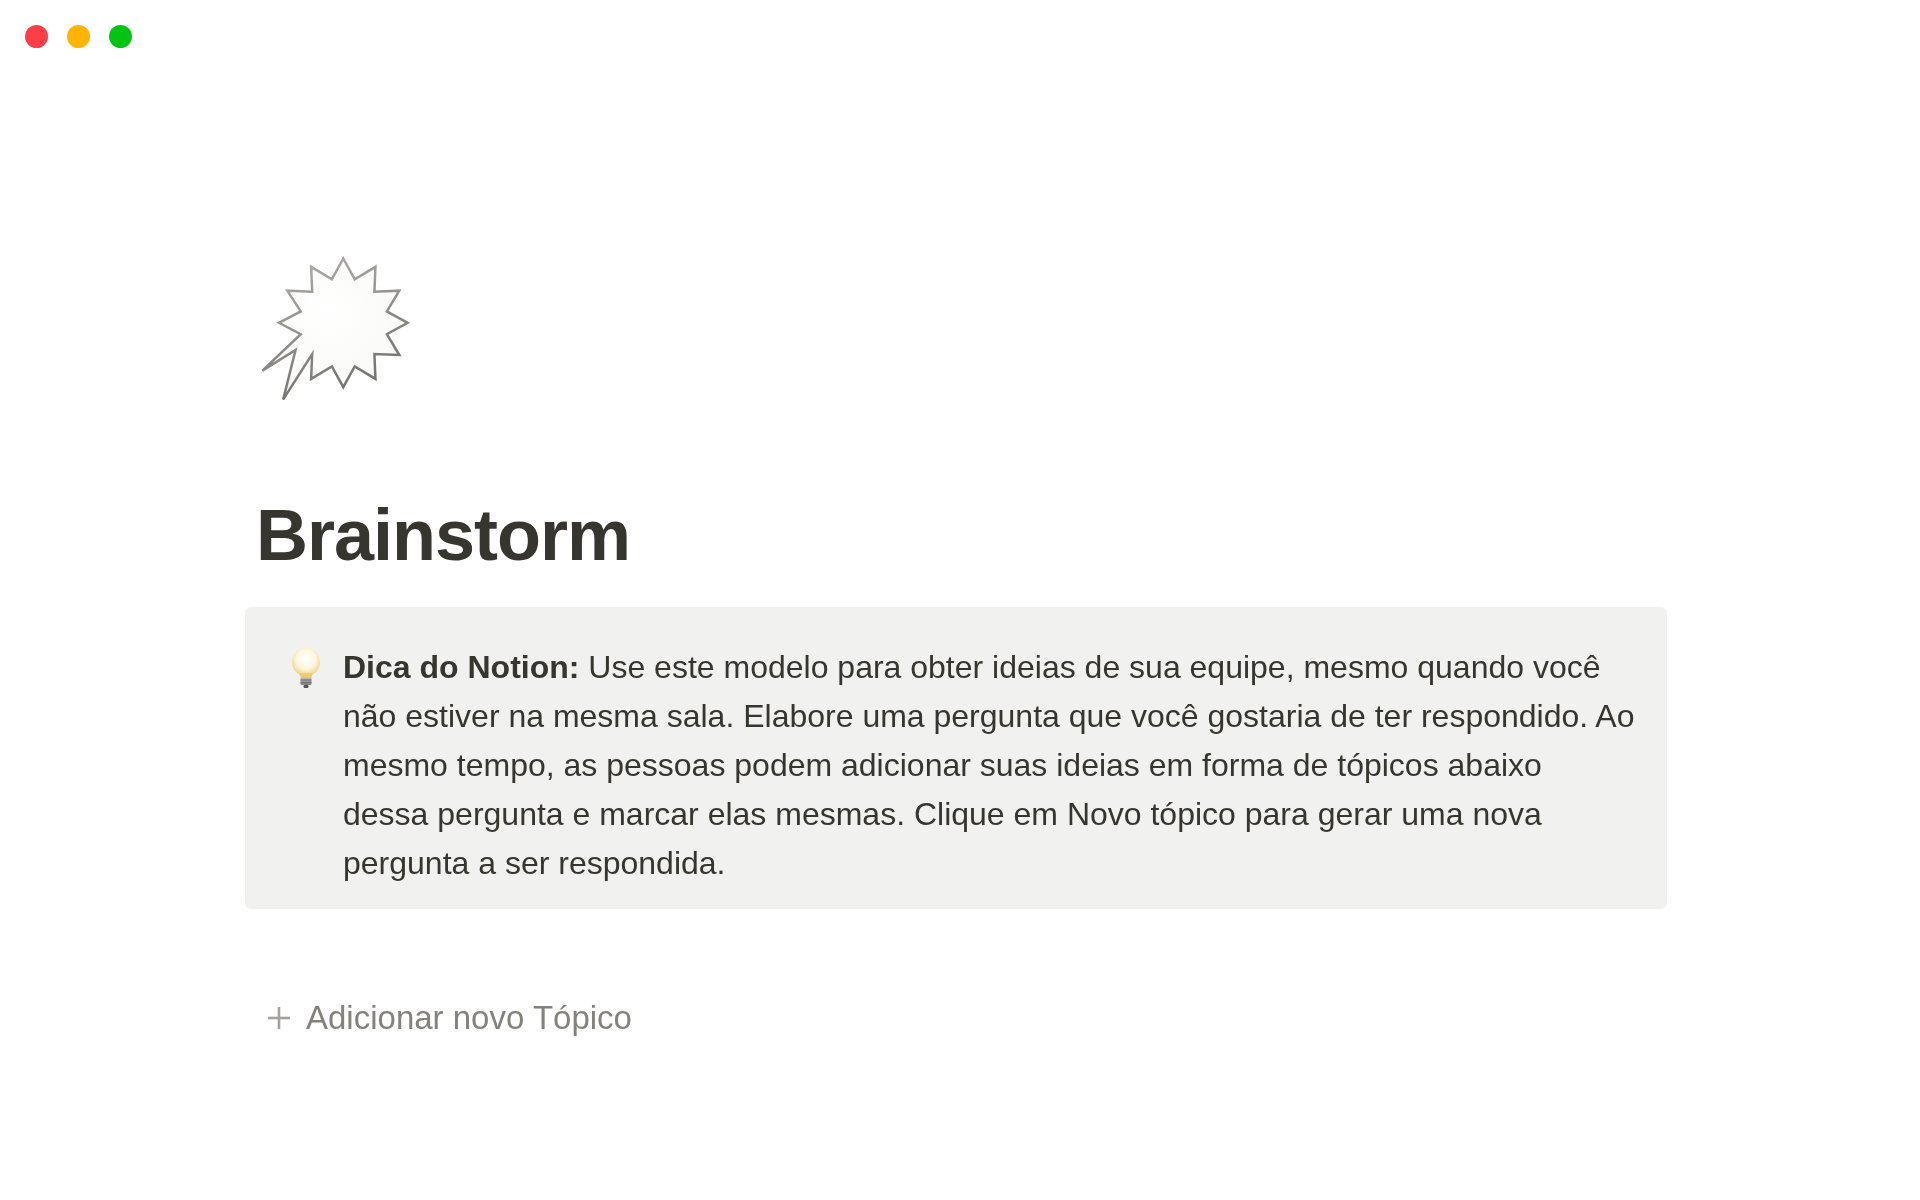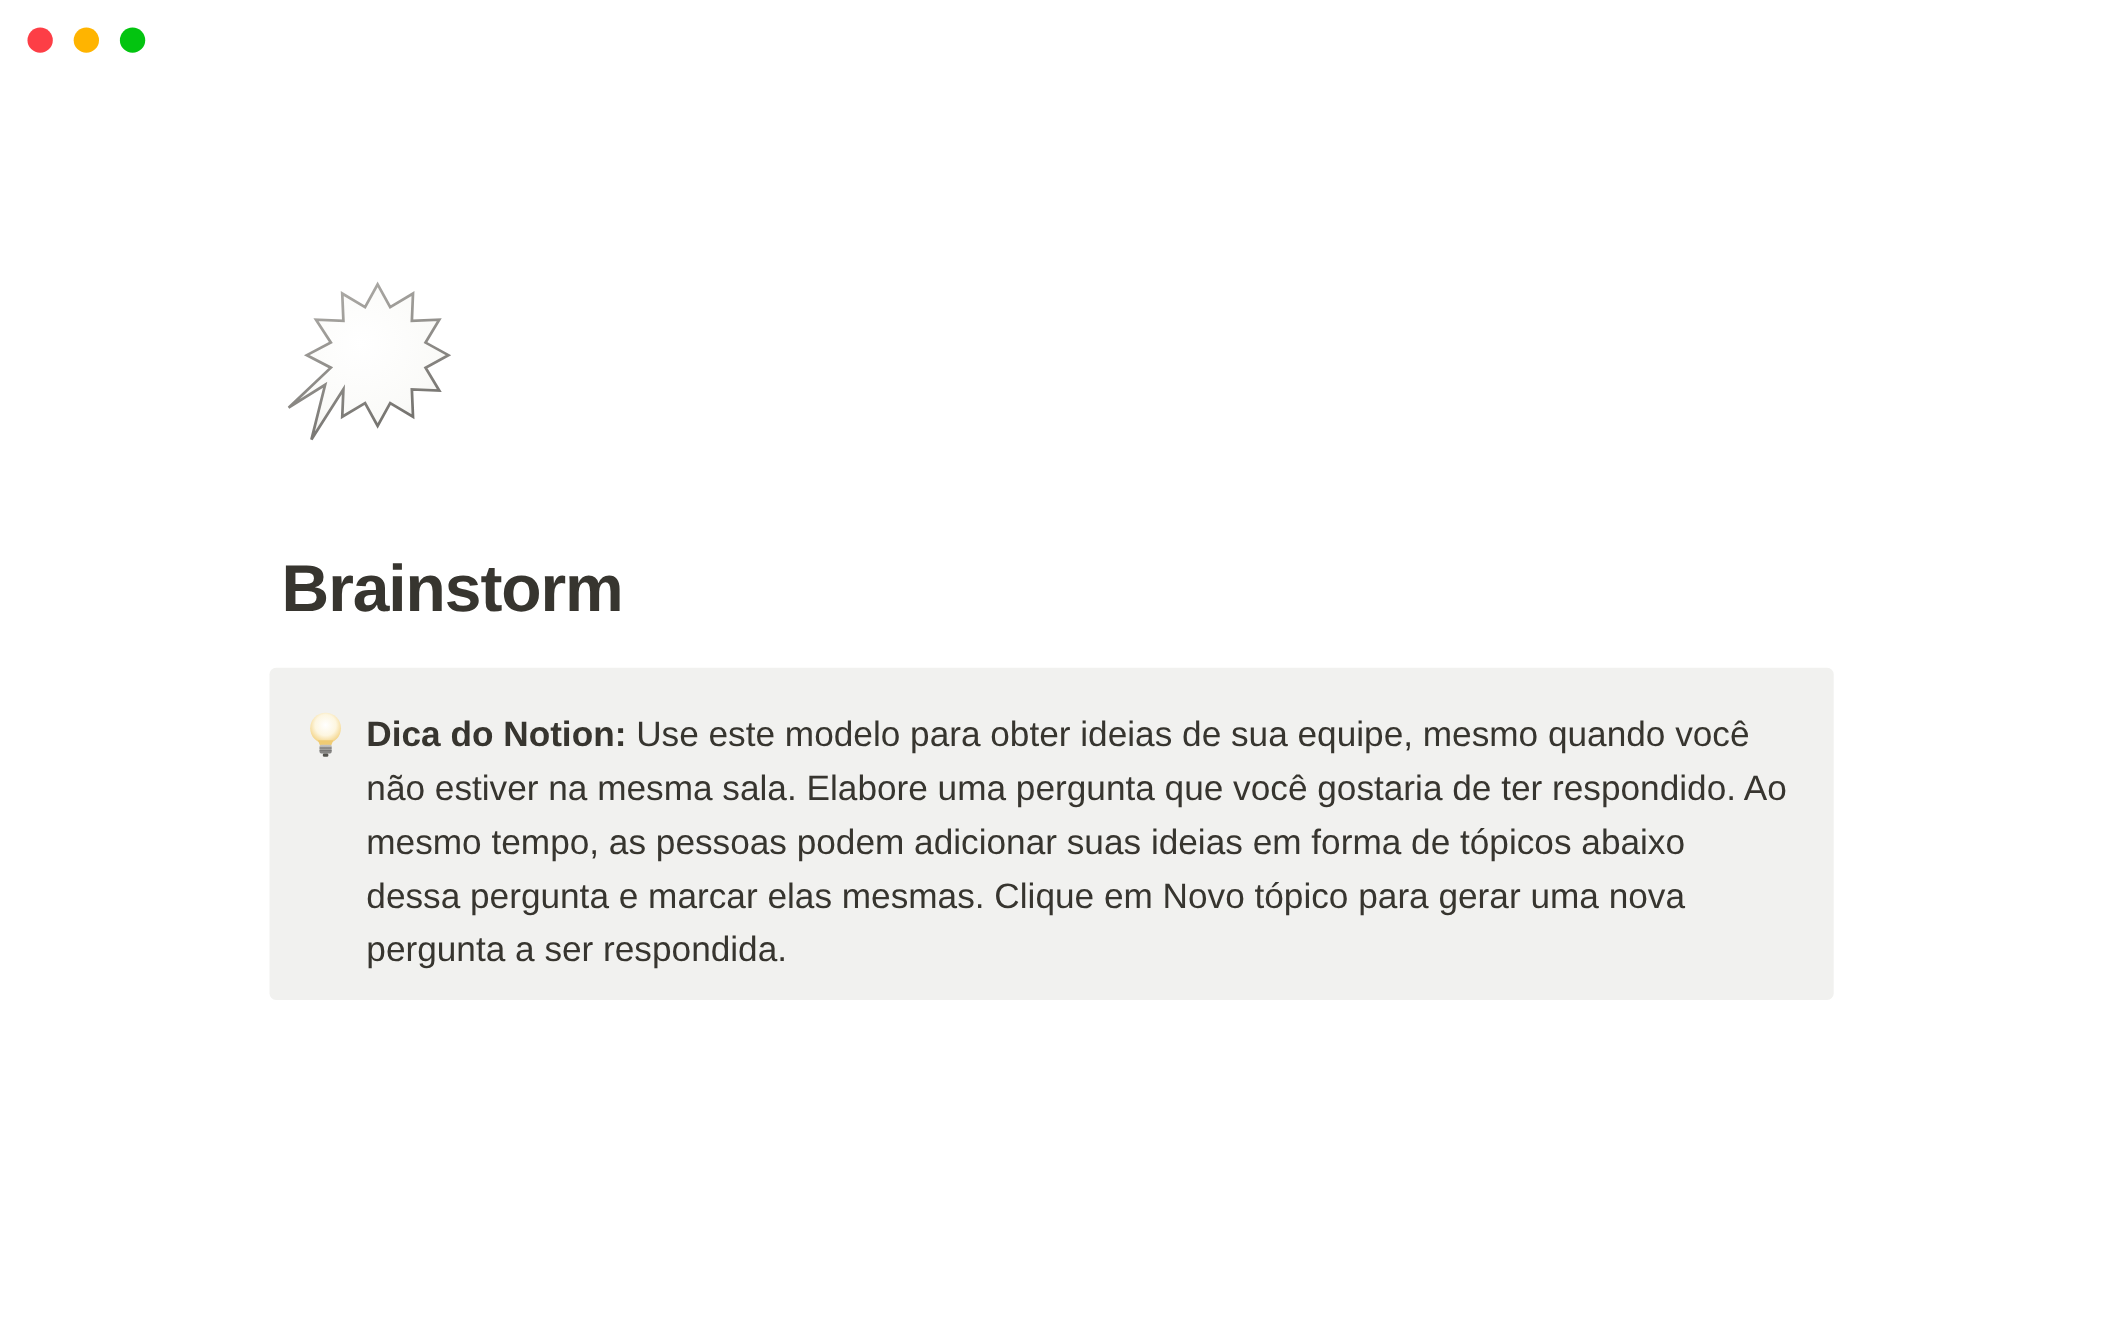--- a/index.html
+++ b/index.html
@@ -27,33 +27,33 @@
   
   .page-icon {
     position: absolute; left: 252px; top: 244px;
     width: 166px; height: 166px;
     cursor: pointer;
   }
 
   
   .page-title {
     position: absolute; left: 256px; top: 487px;
-    font-size: 60px; line-height: 96px; font-weight: 700;
+    font-size: 72px; line-height: 96px; font-weight: 700;
     letter-spacing: -1px; color: #37352F;
     white-space: nowrap;
   }
 
   
   .callout {
     position: absolute; left: 245px; top: 607px;
     width: 1422px; height: 302px;
     background: #F1F1EF;
     border-radius: 6px;
     display: flex; align-items: flex-start;
-    padding: 36px 32px 0 32px;
+    padding: 36px 32px 0 42px;
   }
   .callout-icon { width: 38px; flex: 0 0 38px; margin-top: 4px; }
   .callout-text {
     margin-left: 18px;
     font-size: 32px; line-height: 49px;
     color: #37352F;
     max-width: 1292px;
   }
   .callout-text b { font-weight: 700; }
 
@@ -134,15 +134,22 @@
         <line x1="13.5" y1="35.5" x2="24.5" y2="35.5" stroke="#6E6D6B" stroke-width="1"></line>
         <rect x="16.5" y="38" width="5" height="3" rx="1.2" fill="#55544F"></rect>
       </svg>
     </div>
     <div class="callout-text">
       <b>Dica do Notion:</b>
       <span>Use este modelo para obter ideias de sua equipe, mesmo quando você não estiver na mesma sala. Elabore uma pergunta que você gostaria de ter respondido. Ao mesmo tempo, as pessoas podem adicionar suas ideias em forma de tópicos abaixo dessa pergunta e marcar elas mesmas. Clique em Novo tópico para gerar uma nova pergunta a ser respondida.</span>
     </div>
   </div>
 
+  <div class="add-topic-row">
+    <svg class="plus-icon" viewBox="0 0 30 30">
+      <line x1="15" y1="4" x2="15" y2="26" stroke="#A3A29E" stroke-width="2.6"></line>
+      <line x1="4" y1="15" x2="26" y2="15" stroke="#A3A29E" stroke-width="2.6"></line>
+    </svg>
+    <span class="add-topic-label">Adicionar novo Tópico</span>
+  </div>
 
 
 </div>
 
 </body></html>

